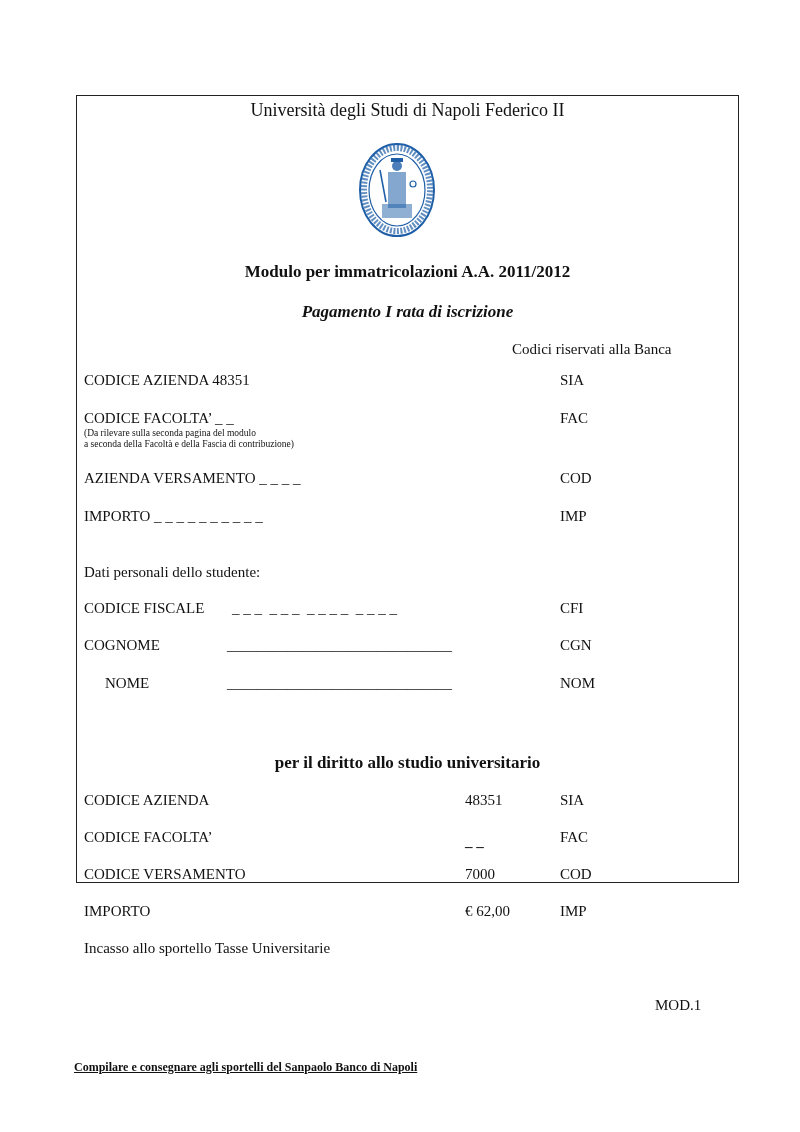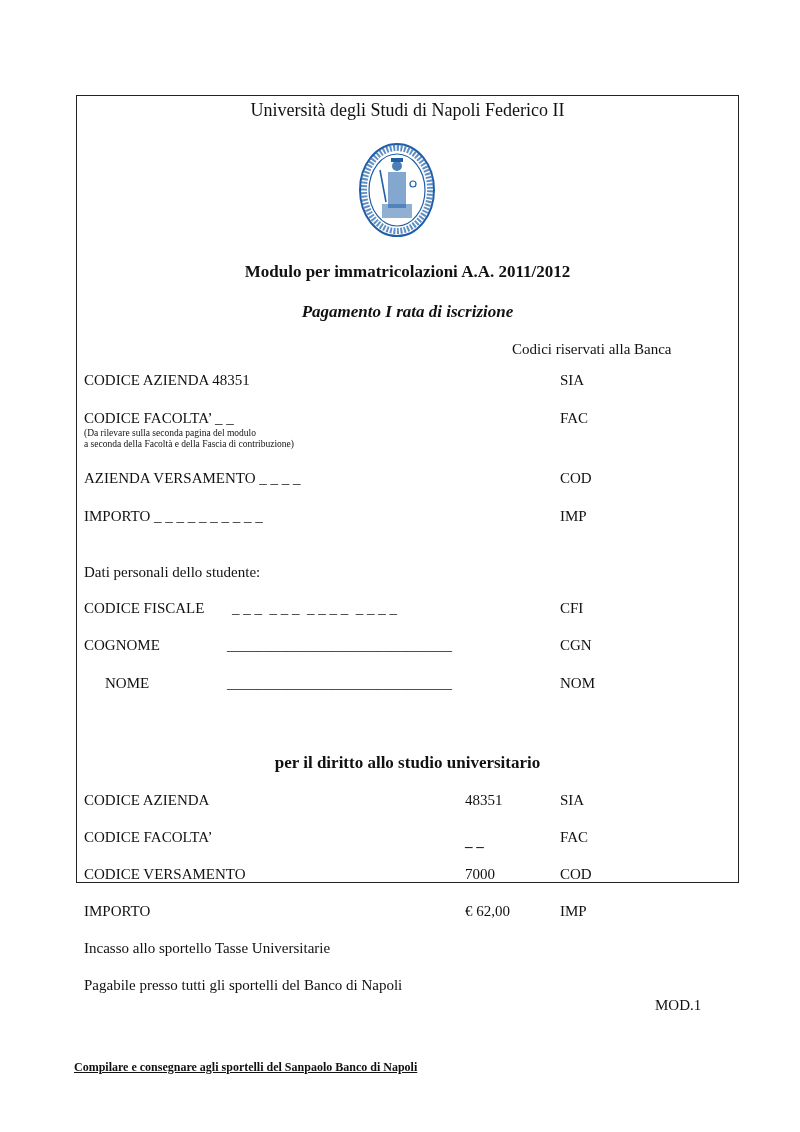--- a/index.html
+++ b/index.html
@@ -86,17 +86,16 @@
 
   <div class="abs row" style="left:7px; top:770px;">CODICE VERSAMENTO</div>
   <div class="abs row" style="left:388px; top:770px;">7000</div>
   <div class="abs row" style="left:483px; top:770px;">COD</div>
 
   <div class="abs row" style="left:7px; top:807px;">IMPORTO</div>
   <div class="abs row" style="left:388px; top:807px;">€ 62,00</div>
   <div class="abs row" style="left:483px; top:807px;">IMP</div>
 
   <div class="abs row" style="left:7px; top:844px;">Incasso allo sportello Tasse Universitarie</div>
-  <div class="abs row" style="left:7px; top:881px;">Pagabile presso tutti gli sportelli del Banco di Napoli</div>
   <div class="abs row" style="left:578px; top:901px;">MOD.1</div>
 </div>
 
 <div class="footer">Compilare e consegnare agli sportelli del Sanpaolo Banco di Napoli</div>
 
 </body></html>

